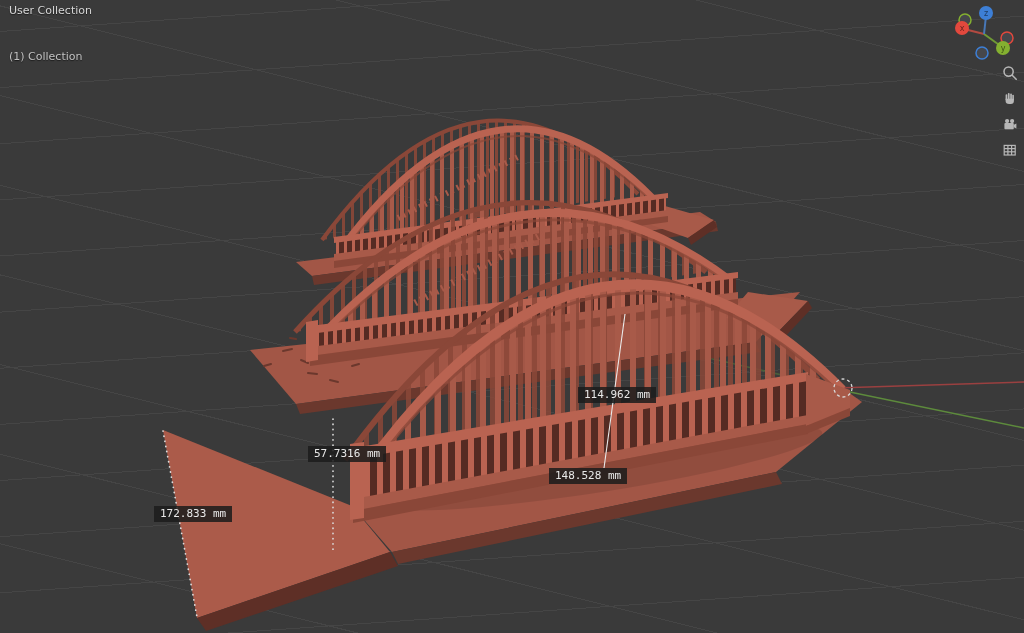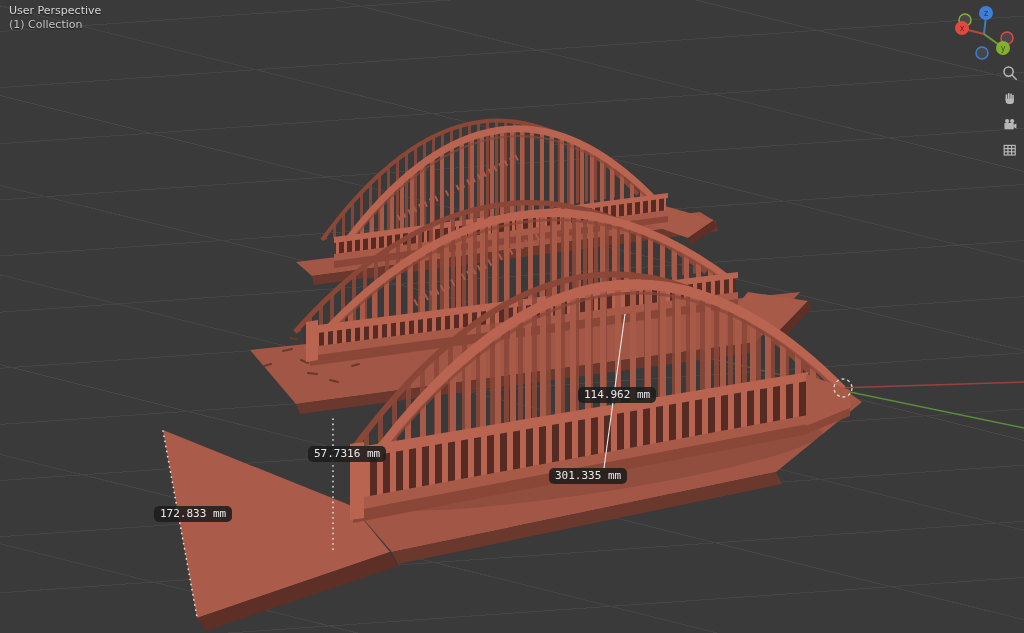--- a/index.html
+++ b/index.html
@@ -7,23 +7,23 @@
     position:relative;width:1024px;height:633px;overflow:hidden;
     font-family:"DejaVu Sans","Liberation Sans",sans-serif;
     background-color:var(--background,#3a3a3a);
     background-image:
       repeating-linear-gradient(356deg, transparent 0 55px, var(--grid-line,#454545) 55px 56px),
       repeating-linear-gradient(14deg,  transparent 0 86px, var(--grid-line,#454545) 86px 87px);
   }
   .scene{position:absolute;left:0;top:0;}
   .hud-header{position:absolute;left:9px;top:4px;font-size:11px;line-height:14px;
     color:#d6d6d6;text-shadow:0 1px 1px rgba(0,0,0,.55);user-select:none;}
-  .hud-header .line2{color:#c2c2c2;}
+  .hud-header .line2{color:#c2c2c2;margin-top:32px;}
   .m-label{position:absolute;background:rgba(28,28,28,.86);color:var(--label-text,#e8e8e8);
-    font-size:11px;line-height:14px;padding:1px 6px;border-radius:5px;white-space:nowrap;
+    font-size:11px;line-height:14px;padding:1px 6px;border-radius:0;white-space:nowrap;
     font-family:"DejaVu Sans Mono","Liberation Mono",monospace;}
   .toolbar{position:absolute;right:5px;top:64px;display:flex;flex-direction:column;gap:8px;align-items:center;}
   .tool-btn{width:18px;height:18px;opacity:.88;cursor:pointer;}
   .gizmo{position:absolute;right:2px;top:2px;cursor:pointer;}
   
   .f-top{fill:#a25646}.f-ramp{fill:#ab5b4a}.f-mid{fill:var(--model-mid,#a85a49)}
   .f-bright{fill:var(--model-bright,#b96351)}.f-dark{fill:var(--model-dark,#8a4738)}
   .f-darker{fill:#6b382d}.f-deep{fill:var(--model-deep,#5e2f26)}.f-back{fill:#552b23}
   .s-bright{stroke:var(--model-bright,#b96351);fill:none}
   .s-mid{stroke:var(--model-mid,#a85a49);fill:none}
@@ -154,26 +154,26 @@
     <circle cx="843" cy="388" r="9" fill="none" stroke="#d8d8d8" stroke-width="1.3" stroke-dasharray="3 2.8"></circle>
 
     <g>
       <line x1="625" y1="314" x2="604" y2="468" class="meas-solid"></line>
       <line x1="333" y1="419" x2="333" y2="553" class="meas-dot"></line>
       <line x1="163" y1="431" x2="197" y2="617" class="meas-dot"></line>
     </g>
   </svg>
 
   <div class="hud-header">
-    <div>User Perspective</div>
+    <div>User Collection</div>
     <div class="line2">(1) Collection</div>
   </div>
 
   <div class="m-label" style="left:578px;top:387px">114.962 mm</div>
-  <div class="m-label" style="left:549px;top:468px">301.335 mm</div>
+  <div class="m-label" style="left:549px;top:468px">148.528 mm</div>
   <div class="m-label" style="left:308px;top:446px">57.7316 mm</div>
   <div class="m-label" style="left:154px;top:506px">172.833 mm</div>
 
   <svg class="gizmo" width="76" height="62" viewBox="0 0 76 62">
     <line x1="38" y1="32" x2="18" y2="27" stroke="#b24a41" stroke-width="2"></line>
     <line x1="38" y1="32" x2="56" y2="45" stroke="#6f9a35" stroke-width="2"></line>
     <line x1="38" y1="32" x2="40" y2="14" stroke="#4878b8" stroke-width="2"></line>
     <circle cx="61" cy="36" r="6" fill="#46474b" stroke="var(--gizmo-x,#e2483d)" stroke-width="1.5"></circle>
     <circle cx="19" cy="18" r="6" fill="#46474b" stroke="var(--gizmo-y,#84b030)" stroke-width="1.5"></circle>
     <circle cx="36" cy="51" r="6" fill="#46474b" stroke="var(--gizmo-z,#3d7fd6)" stroke-width="1.5"></circle>

